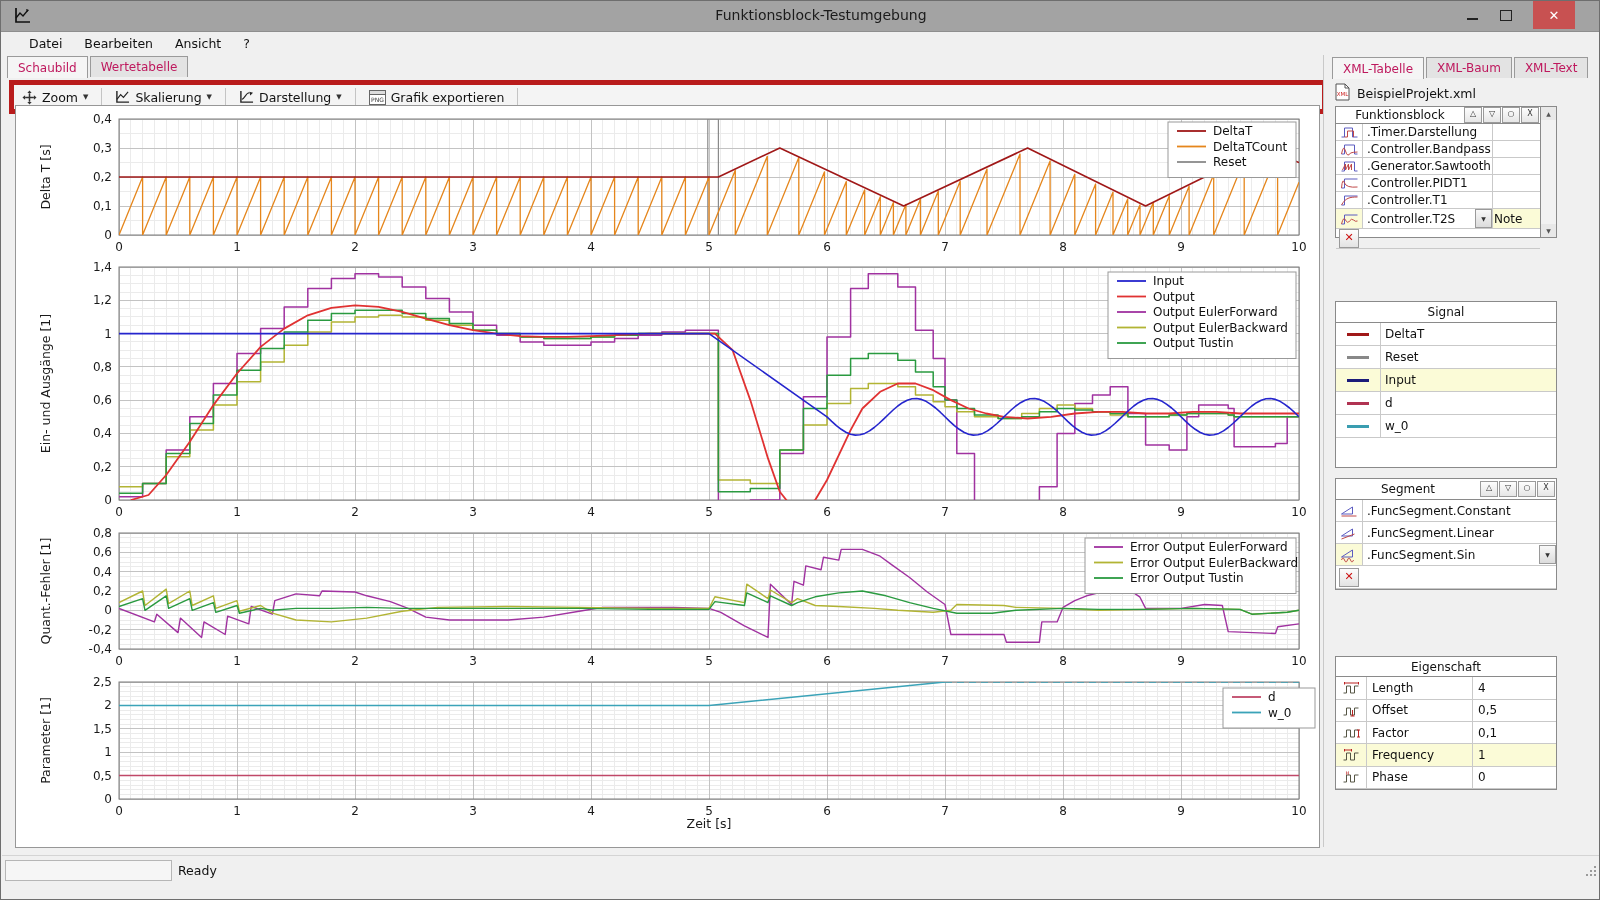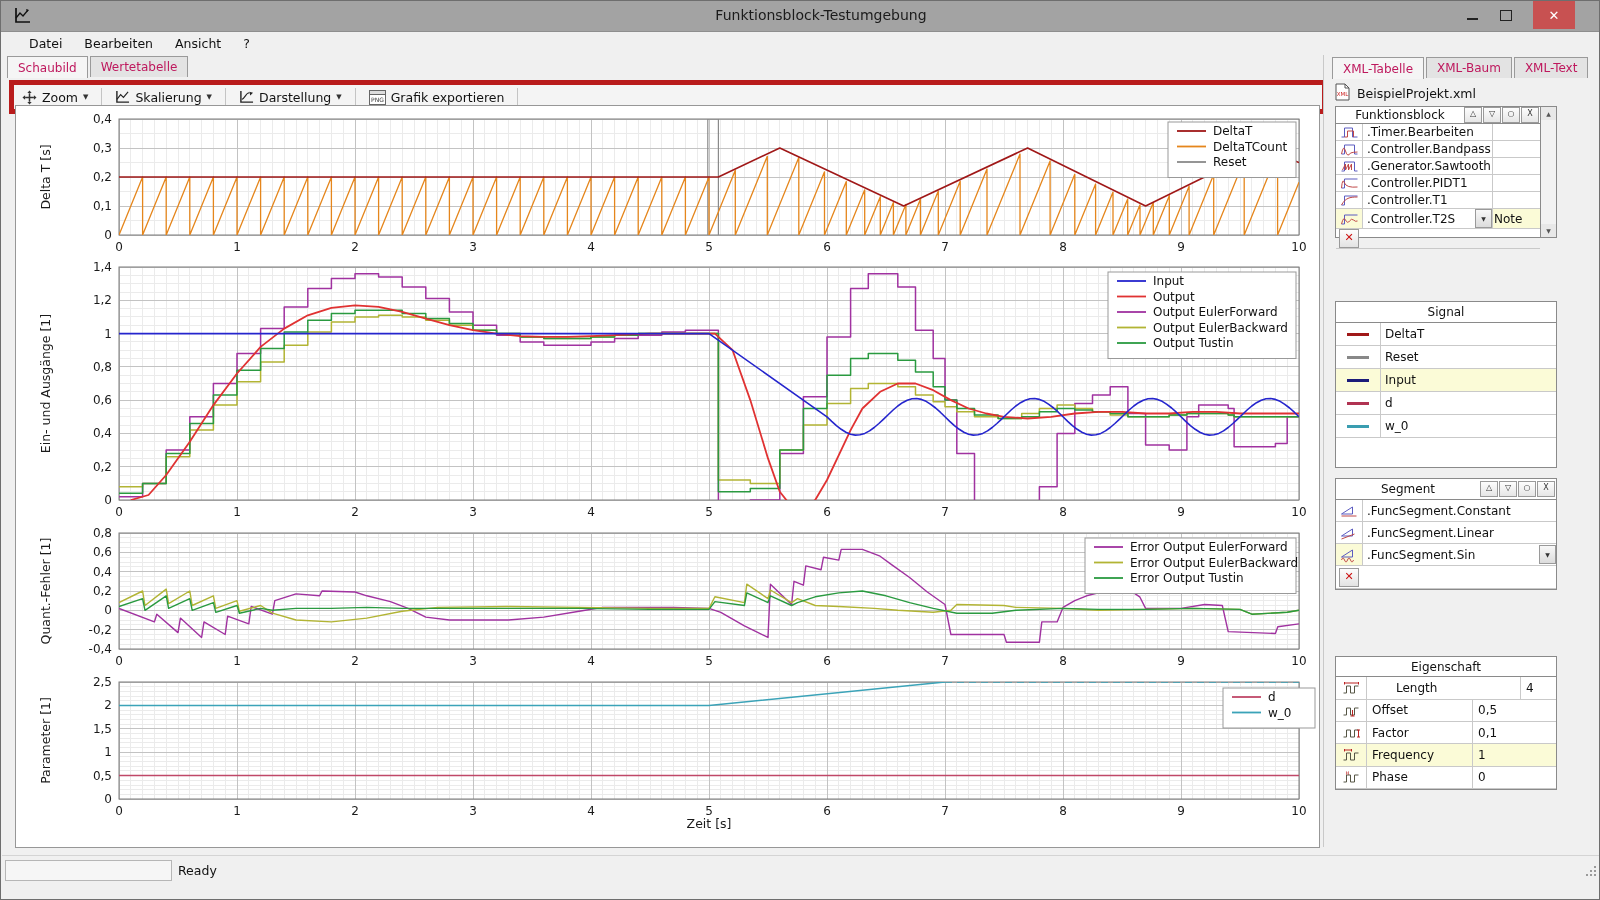--- a/index.html
+++ b/index.html
@@ -328,21 +328,21 @@
           </div>
           <div class="trow">
             <div class="cell-icon">
               <svg width="19" height="16" viewBox="0 0 18 16">
                 <style>.b{stroke:#5b5bc0;fill:none;stroke-width:1}.r{stroke:#c04848;fill:none;stroke-width:1}</style>
                 <path d="M1 13h3V4h8v9h5" class="b"></path>
                 <path d="M4 13h3V7h6v6" class="r"></path>
               </svg>
             </div>
             <div class="cell-name">
-              <span>.Timer.Bearbeiten</span>
+              <span>.Timer.Darstellung</span>
             </div>
             <div class="cell-note"></div>
           </div>
           <div class="trow">
             <div class="cell-icon">
               <svg width="19" height="16" viewBox="0 0 18 16">
                 <style>.b{stroke:#5b5bc0;fill:none;stroke-width:1}.r{stroke:#c04848;fill:none;stroke-width:1}</style>
                 <path d="M1 13h3V4h10v9h3" class="b"></path>
                 <path d="M1 13q2-10 4-3t5 2q3-1 7-1" class="r"></path>
               </svg>
@@ -500,21 +500,21 @@
           <div class="xrow">
             <div class="xbtn">✕</div>
           </div>
         </div>
       </div>
     <div id="prop-box" class="rbox" style="top:601px;height:134px;">
         <div class="rbox-main">
           <div class="rbox-hdr">
             <span class="hdr-title">Eigenschaft</span>
           </div>
-          <div class="trow" style="height: 22px; gap: 24px;">
+          <div class="trow" style="height: 22px;">
             <div class="cell-picon">
               <svg width="21" height="15" viewBox="0 0 20 15">
                 <path d="M2 12h3V5h4v7h4V5h4" stroke="#554" fill="none" stroke-width="1"></path>
                 <path d="M3 2h14M3 1v2.5M17 1v2.5" stroke="#b22" fill="none"></path>
               </svg>
             </div>
             <div class="cell-plabel">Length</div>
             <div class="cell-pvalue">4</div>
           </div>
           <div class="trow" style="height: 22px;">

